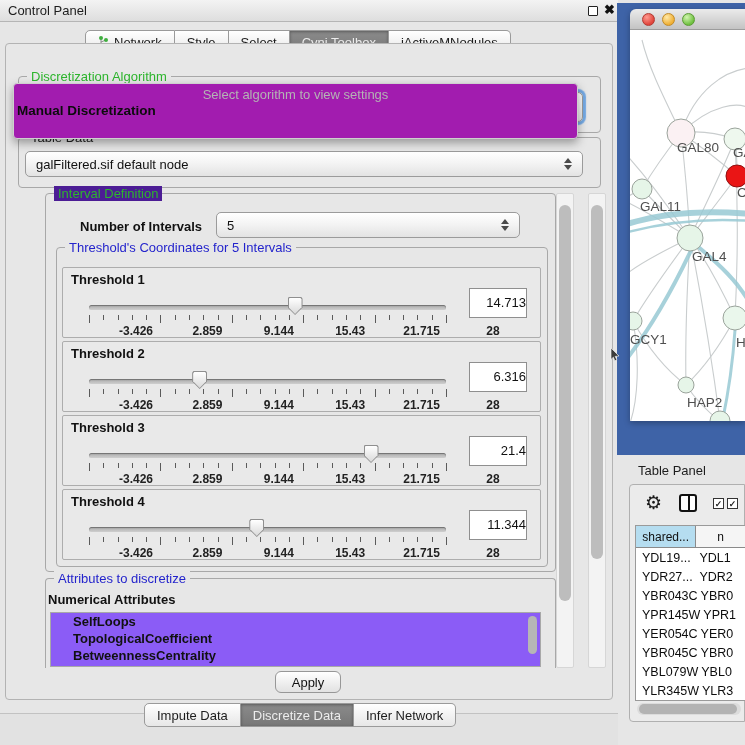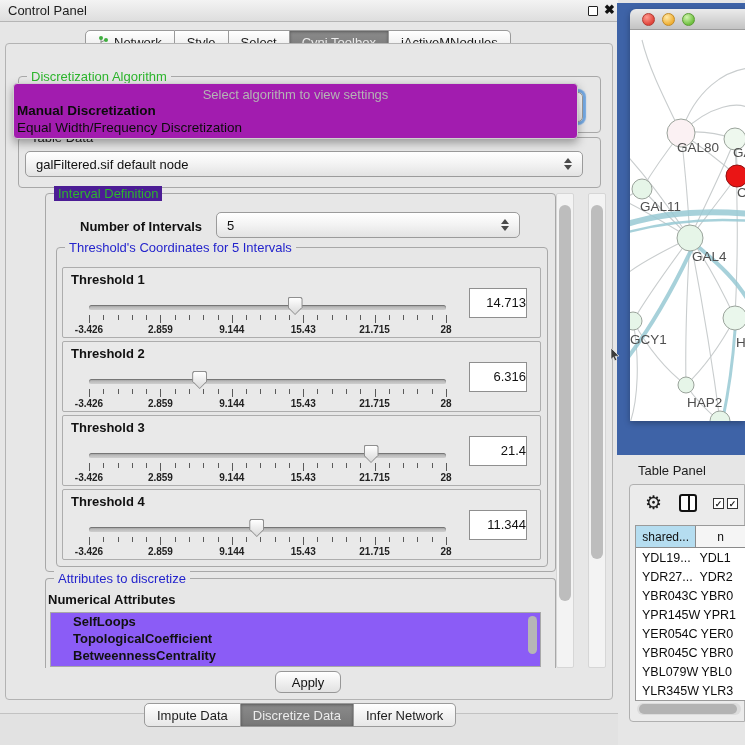--- a/index.html
+++ b/index.html
@@ -59,21 +59,21 @@
     background:linear-gradient(#a9a9a9,#cfcfcf); box-shadow:inset 0 1px 1px rgba(0,0,0,.35); }
   .th-handle { position:absolute; top:29px; width:15px; height:18px;
     clip-path:polygon(8% 0,92% 0,100% 10%,100% 58%,50% 100%,0 58%,0 10%); background:#8f8f8f; }
   .th-handle i { position:absolute; left:1px; top:1px; right:1px; bottom:1px; display:block;
     clip-path:polygon(8% 0,92% 0,100% 10%,100% 58%,50% 100%,0 58%,0 10%); background:linear-gradient(#ffffff,#d9d9d9); }
   .th-ticks { position:absolute; left:26px; top:47px; width:357px; height:9px; }
   .th-ticks span { position:absolute; top:0; width:1px; background:#5a5a5a; }
   .th-ticks span.minor { height:5px; }
   .th-ticks span.major { height:8px; }
   .th-ticklabels { position:absolute; left:26px; top:56px; width:357px; height:12px; }
-  .th-ticklabels span { position:absolute; transform:translateX(-50%); font-size:10px; font-weight:bold; color:#222; white-space:nowrap; }
+  .th-ticklabels span { position:absolute; transform:translateX(-50%); font-size:12px; font-weight:bold; color:#222; white-space:nowrap;margin-left:47px; }
   .th-value { position:absolute; left:406px; top:20px; width:58px; height:30px; background:#fff;
     border:1px solid #8f8f8f; font-size:13px; color:#111; text-align:right; line-height:28px; padding-right:0; }
 
   
   .attr-list { left:50px; top:612px; width:491px; height:55px; background:#8b5cf6; border:1px solid #a8a8a8; overflow:hidden;font-weight:bold; }
   .attr-item { font-size:13px; color:#111; line-height:17px; padding-left:22px; white-space:nowrap; }
   .attr-scroll { position:absolute; right:3px; top:3px; width:9px; height:38px; background:#b6b6b6; border-radius:5px; }
 
   
   .vtrack { background:#f3f3f3; border:1px solid #d6d6d6; border-radius:2px; }
@@ -162,21 +162,20 @@
   <span class="txt"></span>
   <span class="combo-arrows">
       <span class="tri-up"></span>
       <span class="tri-dn"></span>
     </span>
 </div>
 
 <div class="abs popup">
   <div class="popup-placeholder">Select algorithm to view settings</div>
   <div class="popup-item b" style="top:19px;">Manual Discretization</div>
-  <div class="popup-item" style="top:36px;">Equal Width/Frequency Discretization</div>
 </div>
 
 <div class="abs group" style="left:18px; top:137px; width:583px; height:51px;">
   <span class="group-label lbl-black">Table Data</span>
 </div>
 <div class="abs combo" style="left:25px; top:151px; width:558px; height:26px;">
   <span class="txt">galFiltered.sif default node</span>
   <span class="combo-arrows">
       <span class="tri-up"></span>
       <span class="tri-dn"></span>

